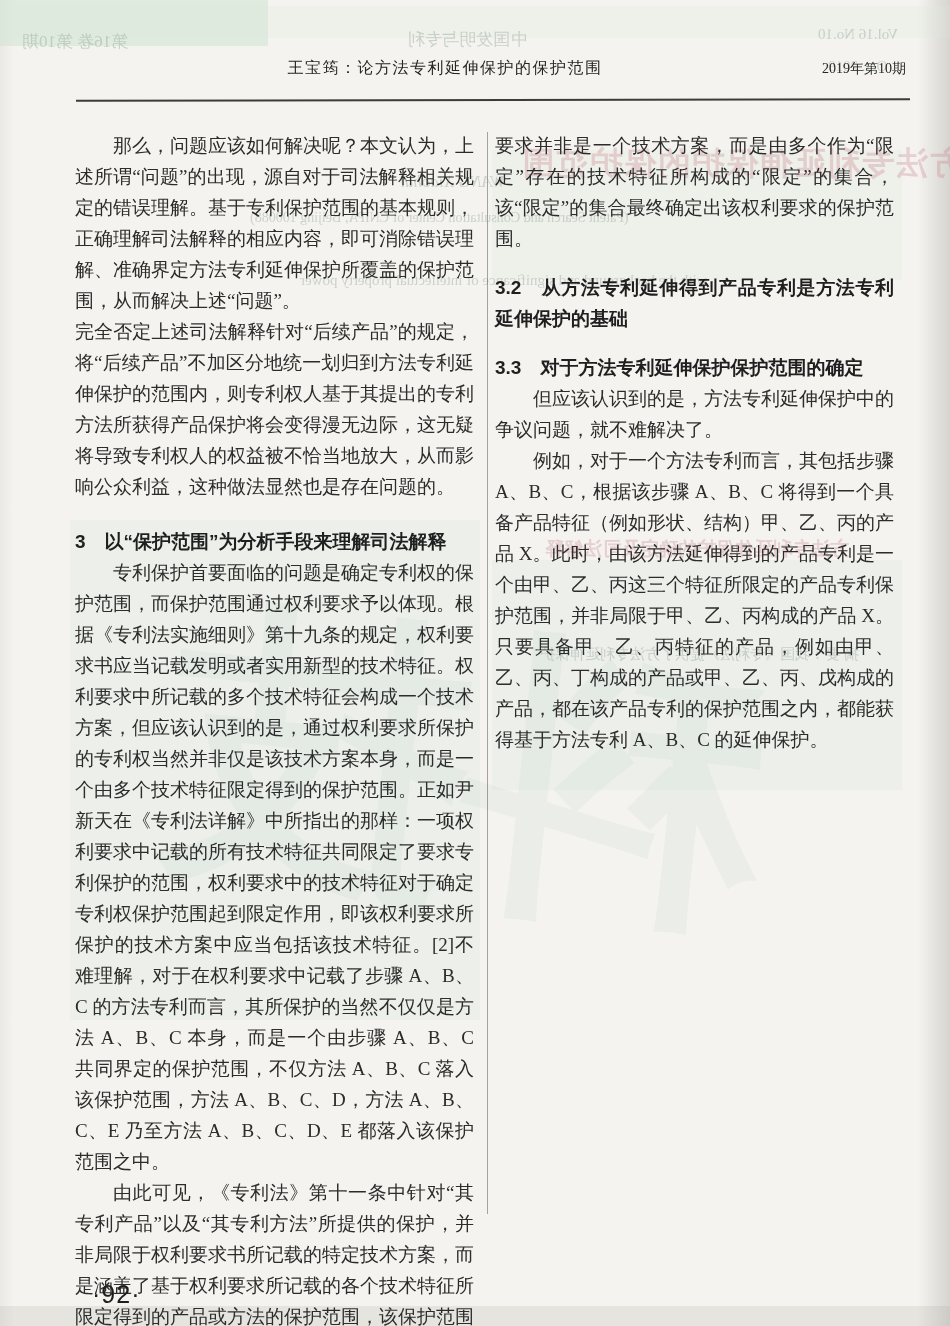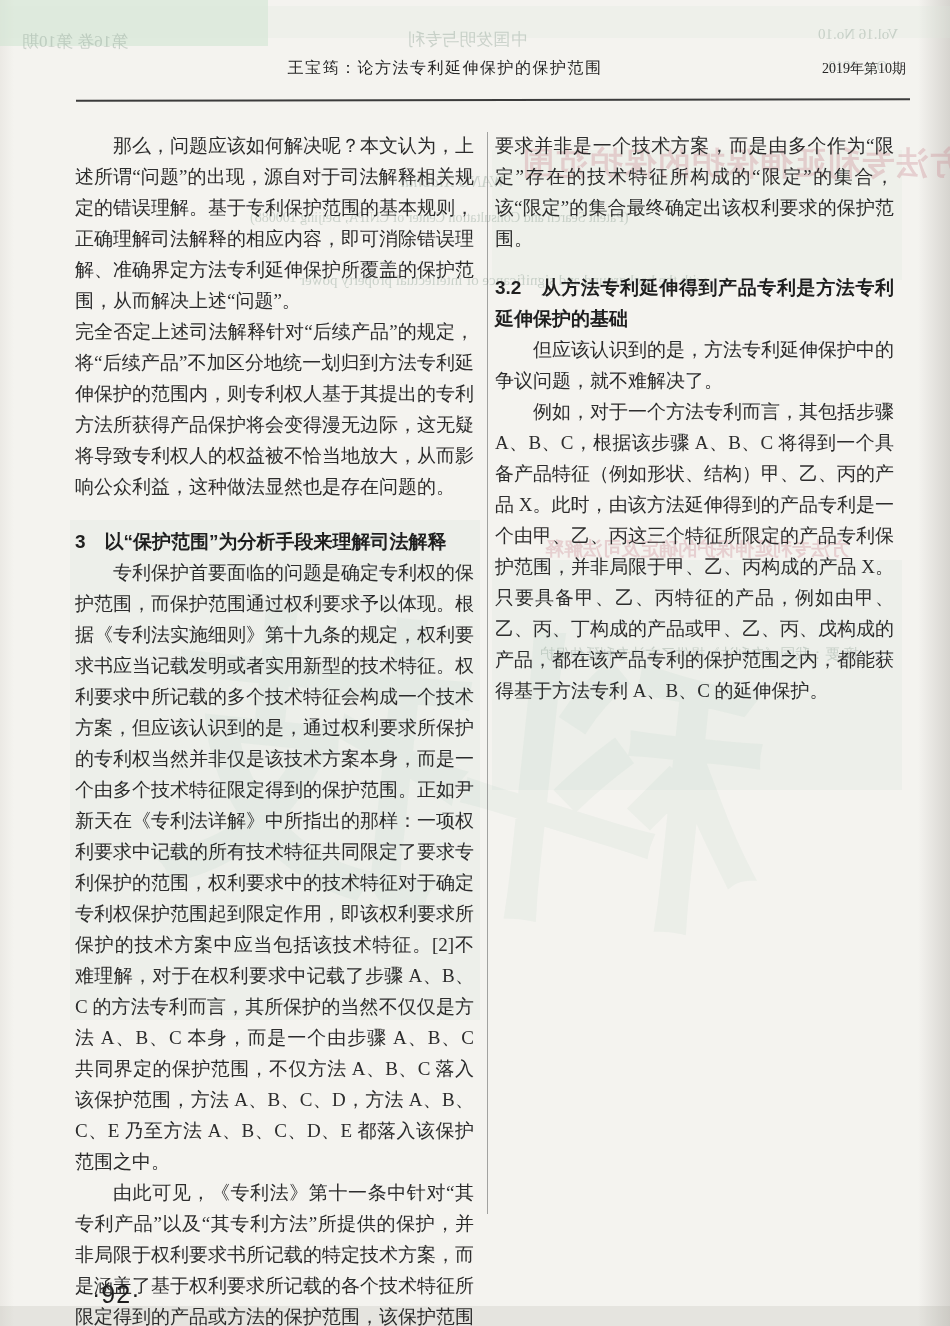--- a/index.html
+++ b/index.html
@@ -78,19 +78,20 @@
     <p class="body indent">那么，问题应该如何解决呢？本文认为，上述所谓“问题”的出现，源自对于司法解释相关规定的错误理解。基于专利保护范围的基本规则，正确理解司法解释的相应内容，即可消除错误理解、准确界定方法专利延伸保护所覆盖的保护范围，从而解决上述“问题”。</p>
     <p class="body">完全否定上述司法解释针对“后续产品”的规定，将“后续产品”不加区分地统一划归到方法专利延伸保护的范围内，则专利权人基于其提出的专利方法所获得产品保护将会变得漫无边际，这无疑将导致专利权人的权益被不恰当地放大，从而影响公众利益，这种做法显然也是存在问题的。</p>
     <p class="sec sec-gap">3　以“保护范围”为分析手段来理解司法解释</p>
     <p class="body indent">专利保护首要面临的问题是确定专利权的保护范围，而保护范围通过权利要求予以体现。根据《专利法实施细则》第十九条的规定，权利要求书应当记载发明或者实用新型的技术特征。权利要求中所记载的多个技术特征会构成一个技术方案，但应该认识到的是，通过权利要求所保护的专利权当然并非仅是该技术方案本身，而是一个由多个技术特征限定得到的保护范围。正如尹新天在《专利法详解》中所指出的那样：一项权利要求中记载的所有技术特征共同限定了要求专利保护的范围，权利要求中的技术特征对于确定专利权保护范围起到限定作用，即该权利要求所保护的技术方案中应当包括该技术特征。[2]不难理解，对于在权利要求中记载了步骤 A、B、C 的方法专利而言，其所保护的当然不仅仅是方法 A、B、C 本身，而是一个由步骤 A、B、C 共同界定的保护范围，不仅方法 A、B、C 落入该保护范围，方法 A、B、C、D，方法 A、B、C、E 乃至方法 A、B、C、D、E 都落入该保护范围之中。</p>
     <p class="body indent">由此可见，《专利法》第十一条中针对“其专利产品”以及“其专利方法”所提供的保护，并非局限于权利要求书所记载的特定技术方案，而是涵盖了基于权利要求所记载的各个技术特征所限定得到的产品或方法的保护范围，该保护范围中包括有多个不同的产品或方法。在专利保护的背景下来看权利要求，权利</p>
   </div>
 
   <div class="col col-right">
     <p class="body">要求并非是一个技术方案，而是由多个作为“限定”存在的技术特征所构成的“限定”的集合，该“限定”的集合最终确定出该权利要求的保护范围。</p>
     <p class="sec sec-small-gap">3.2　从方法专利延伸得到产品专利是方法专利延伸保护的基础</p>
+    <p class="sec sec-small-gap">3.3　对于方法专利延伸保护保护范围的确定</p>
     <p class="body indent">但应该认识到的是，方法专利延伸保护中的争议问题，就不难解决了。</p>
     <p class="body indent">例如，对于一个方法专利而言，其包括步骤 A、B、C，根据该步骤 A、B、C 将得到一个具备产品特征（例如形状、结构）甲、乙、丙的产品 X。此时，由该方法延伸得到的产品专利是一个由甲、乙、丙这三个特征所限定的产品专利保护范围，并非局限于甲、乙、丙构成的产品 X。只要具备甲、乙、丙特征的产品，例如由甲、乙、丙、丁构成的产品或甲、乙、丙、戊构成的产品，都在该产品专利的保护范围之内，都能获得基于方法专利 A、B、C 的延伸保护。</p>
   </div>
 
   <div class="pageno">·92·</div>
 
 </div>
 
 </body></html>

